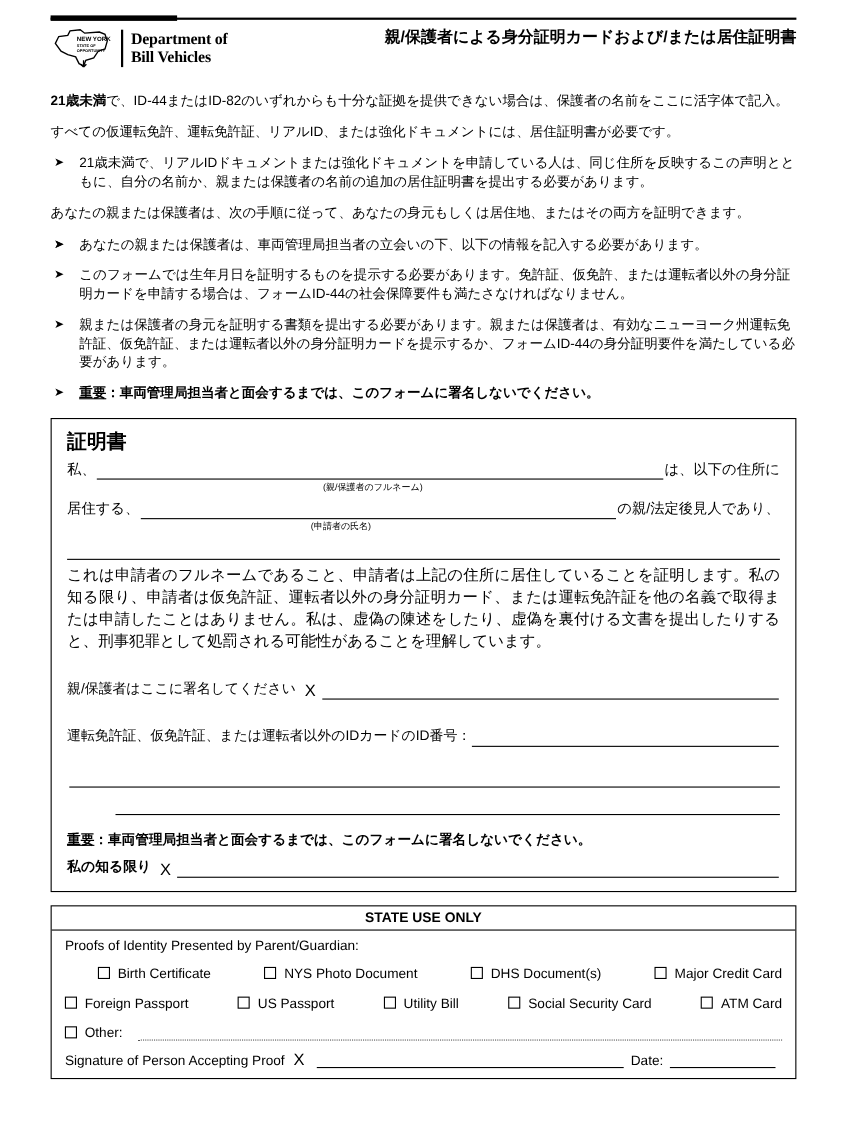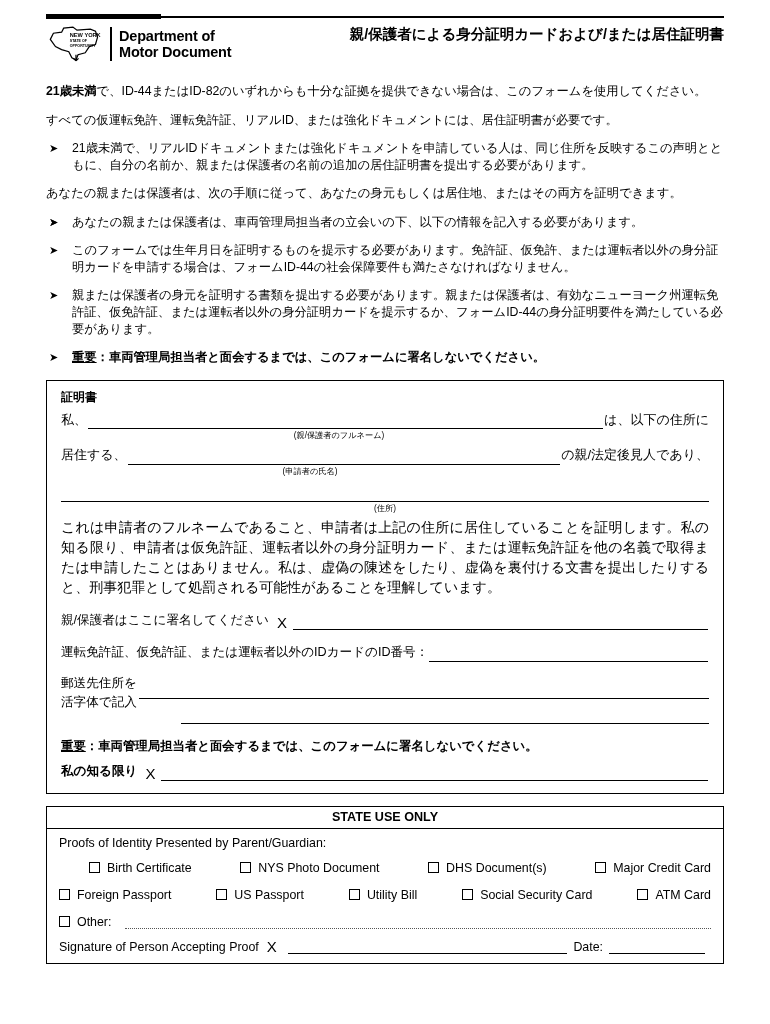--- a/index.html
+++ b/index.html
@@ -37,21 +37,21 @@
     padding-top: 6px;
   }
   .brand { display: flex; align-items: center; }
   .ny-logo { width: 62px; height: 40px; flex: none; }
   .brand-divider {
     width: 2px; background: #000;
     height: 34px; margin: 0 7px 0 2px;
   }
   .dept {
     font-weight: bold; font-size: 14.5px;
-    line-height: 1.12; letter-spacing: -0.2px;
+    line-height: 1.12; letter-spacing: -0.2px; font-family: Liberation Serif, serif;
   }
   .title-block { text-align: right; padding-top: 2px; max-width: 400px; }
   .form-title {
     font-weight: bold; font-size: 14.5px;
     line-height: 1.2; white-space: nowrap;
   }
   .dmv-url {
     font-weight: bold; font-size: 11.5px;
     margin-top: 9px;
   }
@@ -77,21 +77,21 @@
   }
   .note-strong { font-weight: bold; }
   .note-strong .u { text-decoration: underline; }
 
   
   .cert-box {
     border: 1.6px solid #000;
     margin-top: 14px;
     padding: 8px 14px 12px 14px;
   }
-  .cert-head { font-weight: bold; font-size: 12px; margin-bottom: 0; }
+  .cert-head { font-weight: bold; font-size: 18px; margin-bottom: 0; }
   .cert-line-row {
     display: flex; align-items: flex-end;
     font-size: 13px; line-height: 1.3;
     margin-top: 6px;
   }
   .cert-line-row .lead { white-space: nowrap; padding-bottom: 1px; }
   .cert-line-row .tail { white-space: nowrap; padding-bottom: 1px; }
   .fill {
     flex: 1 1 auto;
     border-bottom: 1.4px solid #000;
@@ -106,21 +106,21 @@
   .addr-line {
     border-bottom: 1.2px solid #000;
     height: 17px; margin-top: 8px;
   }
   .cert-body {
     font-size: 14px; line-height: 1.42;
     margin-top: 4px; text-align: justify;
   }
   .sig-row {
     display: flex; align-items: flex-end;
-    font-size: 12.6px; margin-top: 14px;
+    font-size: 12.6px; margin-top: 25px;
   }
   .sig-row .lbl { white-space: nowrap; padding-bottom: 1px; }
   .xmark {
     font-size: 15px; font-weight: normal;
     padding: 0 5px 0 8px; line-height: 1;
   }
   .mail-block { display: flex; margin-top: 12px; }
   .mail-lbl { font-size: 12.6px; line-height: 1.5; white-space: nowrap; }
   .mail-lines { flex: 1 1 auto; padding-left: 2px; }
   .mail-lines .l1 {
@@ -191,31 +191,31 @@
         <path d="M8,30 L14,18 L30,16 L34,8 L52,6 L60,12 L86,10 L96,14 L100,26
                  L96,40 L84,44 L76,56 L62,60 L58,70 L50,66 L44,54 L30,50 L18,44 Z" fill="none" stroke="#000" stroke-width="2.4"></path>
         <path d="M58,60 L58,72 M58,72 L53,67 M58,72 L63,67" fill="none" stroke="#000" stroke-width="2.4"></path>
         <text x="46" y="26" font-family="Liberation Sans, sans-serif" font-size="11" font-weight="bold" fill="#000">NEW YORK</text>
         <text x="46" y="36" font-family="Liberation Sans, sans-serif" font-size="7" font-weight="bold" fill="#000">STATE OF</text>
         <text x="46" y="45" font-family="Liberation Sans, sans-serif" font-size="7" font-weight="bold" fill="#000">OPPORTUNITY</text>
       </svg>
       <div class="brand-divider"></div>
       <div class="dept">
         <div>Department of</div>
-        <div>Motor Document</div>
+        <div>Bill Vehicles</div>
       </div>
     </div>
     <div class="title-block">
       <div class="form-title">親/保護者による身分証明カードおよび/または居住証明書</div>
     </div>
   </div>
 
   <div class="intro">
     <p>
-      <b>21歳未満</b><span>で、ID-44またはID-82のいずれからも十分な証拠を提供できない場合は、このフォームを使用してください。</span>
+      <b>21歳未満</b><span>で、ID-44またはID-82のいずれからも十分な証拠を提供できない場合は、保護者の名前をここに活字体で記入。</span>
     </p>
     <p>すべての仮運転免許、運転免許証、リアルID、または強化ドキュメントには、居住証明書が必要です。</p>
 
     <ul class="bullets">
       <li>
         <span class="arrow">➤</span>
         <span>21歳未満で、リアルIDドキュメントまたは強化ドキュメントを申請している人は、同じ住所を反映するこの声明とともに、自分の名前か、親または保護者の名前の追加の居住証明書を提出する必要があります。</span>
       </li>
     </ul>
 
@@ -255,41 +255,36 @@
     <div class="caption" style="margin-right:92px;">(親/保護者のフルネーム)</div>
 
     <div class="cert-line-row">
       <span class="lead">居住する、</span>
       <span class="fill"></span>
       <span class="tail">の親/法定後見人であり、</span>
     </div>
     <div class="caption" style="margin-right:150px;">(申請者の氏名)</div>
 
     <div class="addr-line"></div>
-    <div class="caption">(住所)</div>
 
     <div class="cert-body">これは申請者のフルネームであること、申請者は上記の住所に居住していることを証明します。私の知る限り、申請者は仮免許証、運転者以外の身分証明カード、または運転免許証を他の名義で取得または申請したことはありません。私は、虚偽の陳述をしたり、虚偽を裏付ける文書を提出したりすると、刑事犯罪として処罰される可能性があることを理解しています。</div>
 
     <div class="sig-row">
       <span class="lbl">親/保護者はここに署名してください</span>
       <span class="xmark">X</span>
       <span class="fill"></span>
     </div>
 
 
     <div class="sig-row">
       <span class="lbl">運転免許証、仮免許証、または運転者以外のIDカードのID番号：</span>
       <span class="fill"></span>
     </div>
 
     <div class="mail-block">
-      <div class="mail-lbl">
-        <div>郵送先住所を</div>
-        <div>活字体で記入</div>
-      </div>
       <div class="mail-lines">
         <div class="l1"></div>
         <div class="l2"></div>
       </div>
     </div>
 
     <div class="cert-warn">
       <span class="u">重要</span><span>：車両管理局担当者と面会するまでは、このフォームに署名しないでください。</span>
     </div>
 

